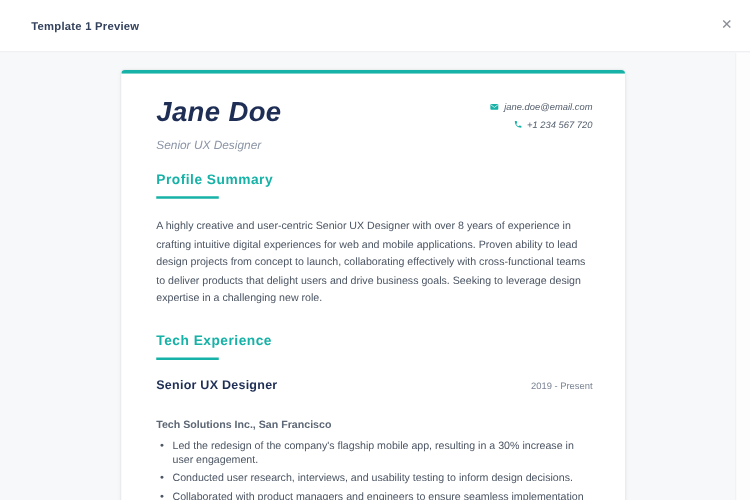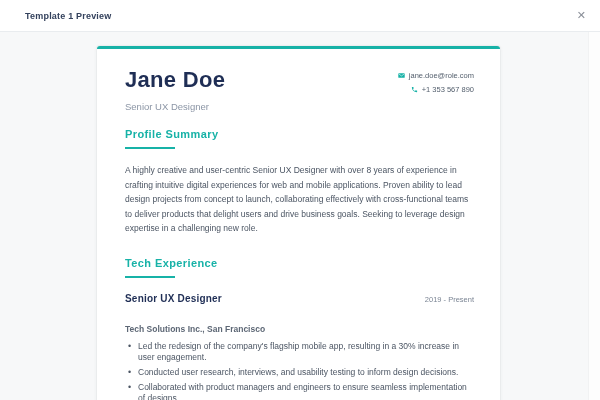--- a/index.html
+++ b/index.html
@@ -6,21 +6,21 @@
   * { margin: 0; padding: 0; box-sizing: border-box; }
   html, body { width: 600px; height: 400px; overflow: hidden; }
   body {
     font-family: "Liberation Sans", "DejaVu Sans", sans-serif;
     background: #fff;
     position: relative;
   }
 
   
   .modal-header {
-    height: 32px; background: #fff; border-bottom: 1px solid #e9ecef;
+    height: 42px; background: #fff; border-bottom: 1px solid #e9ecef;
     display: flex; align-items: center; justify-content: space-between;
     padding: 0 10px 0 25px;
   }
   .modal-title { font-size: 9px; font-weight: bold; color: #33415c; letter-spacing: .2px; }
   .close-btn {
     border: none; background: transparent; color: #8a8f98; font-size: 11px;
     cursor: pointer; line-height: 1; padding: 2px 4px;
     font-family: "Liberation Sans", sans-serif;
   }
 
@@ -35,21 +35,21 @@
 
   
   .paper {
     width: 403px; margin-left: 97px; margin-top: 14px; background: #fff;
     border-top: 3px solid var(--accent); border-radius: 3px 3px 0 0;
     box-shadow: 0 1px 4px rgba(40,50,60,.07), 0 0 0 1px rgba(40,50,60,.03);
     min-height: 420px; padding: 18px 26px 30px 28px;
   }
 
   
-  .resume-head { display: flex; justify-content: space-between; }
+  .resume-head { display: flex; justify-content: space-between; font-style: italic; }
   .person-name { font-size: 22px; font-weight: bold; color: #1f2e55; letter-spacing: .3px; }
   .person-title { font-size: 9.5px; color: #8b95a5; margin-top: 8px; }
   .contacts { text-align: right; padding-top: 2px; }
   .contact-row {
     display: flex; justify-content: flex-end; align-items: center; gap: 4px;
     font-size: 7.5px; color: #55606e; line-height: 13.5px;
   }
   .contact-row .cicon { width: 7px; height: 7px; color: var(--accent); flex: 0 0 auto; display: inline-block; }
   .cicon svg { width: 7px; height: 7px; display: block; }
 
@@ -95,29 +95,29 @@
         <div class="person-title">Senior UX Designer</div>
       </div>
       <div class="contacts">
         <div class="contact-row">
           <span class="cicon">
             <svg viewBox="0 0 24 24">
                 <rect x="1" y="4" width="22" height="16" rx="2" fill="currentColor"></rect>
                 <path d="M2 6 L12 13.5 L22 6" stroke="#ffffff" stroke-width="2" fill="none"></path>
               </svg>
           </span>
-          <span>jane.doe@role.com</span>
+          <span>jane.doe@email.com</span>
         </div>
         <div class="contact-row">
           <span class="cicon">
             <svg viewBox="0 0 24 24">
                 <path d="M6.62 10.79c1.44 2.83 3.76 5.14 6.59 6.59l2.2-2.2c.27-.27.67-.36 1.02-.24 1.12.37 2.33.57 3.57.57.55 0 1 .45 1 1V20c0 .55-.45 1-1 1-9.39 0-17-7.61-17-17 0-.55.45-1 1-1h3.5c.55 0 1 .45 1 1 0 1.25.2 2.45.57 3.57.11.35.03.74-.25 1.02l-2.2 2.2z" fill="currentColor"></path>
               </svg>
           </span>
-          <span>+1 353 567 890</span>
+          <span>+1 234 567 720</span>
         </div>
       </div>
     </div>
 
     <section class="section-profile">
       <div class="section-heading">Profile Summary</div>
       <div class="section-underline"></div>
       <p class="summary-text">A highly creative and user-centric Senior UX Designer with over 8 years of experience in crafting intuitive digital experiences for web and mobile applications. Proven ability to lead design projects from concept to launch, collaborating effectively with cross-functional teams to deliver products that delight users and drive business goals. Seeking to leverage design expertise in a challenging new role.</p>
     </section>
 

